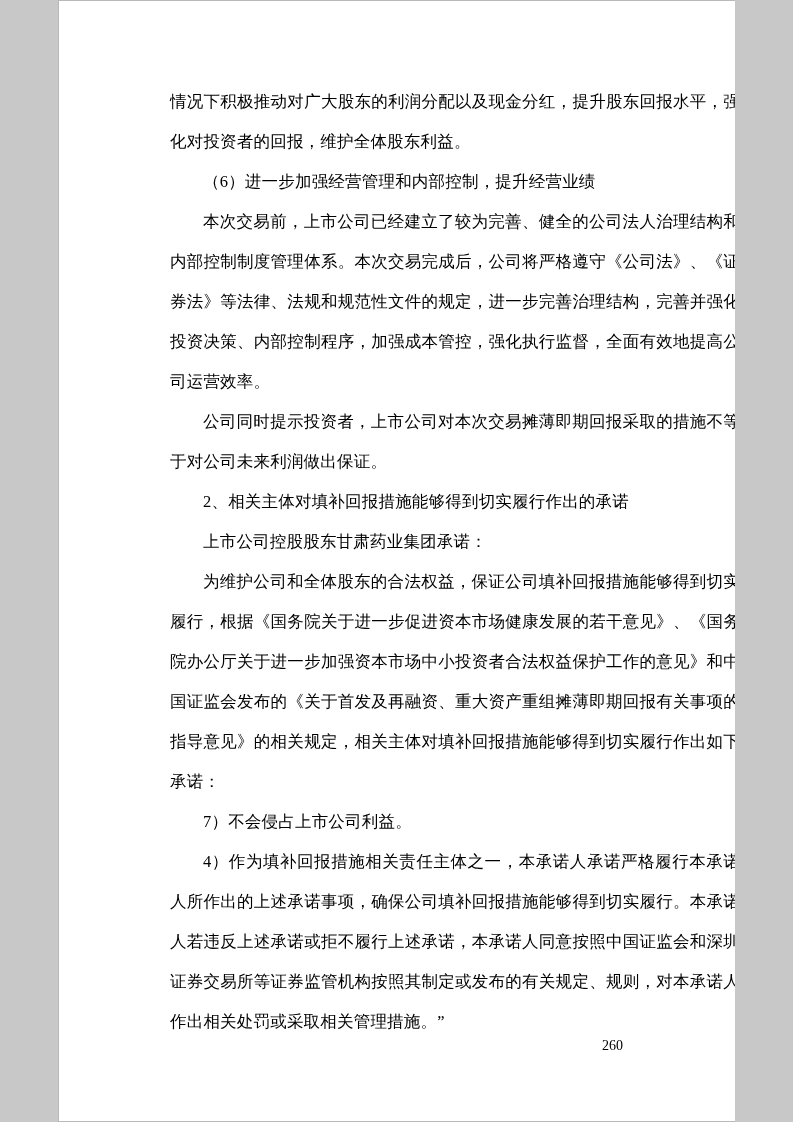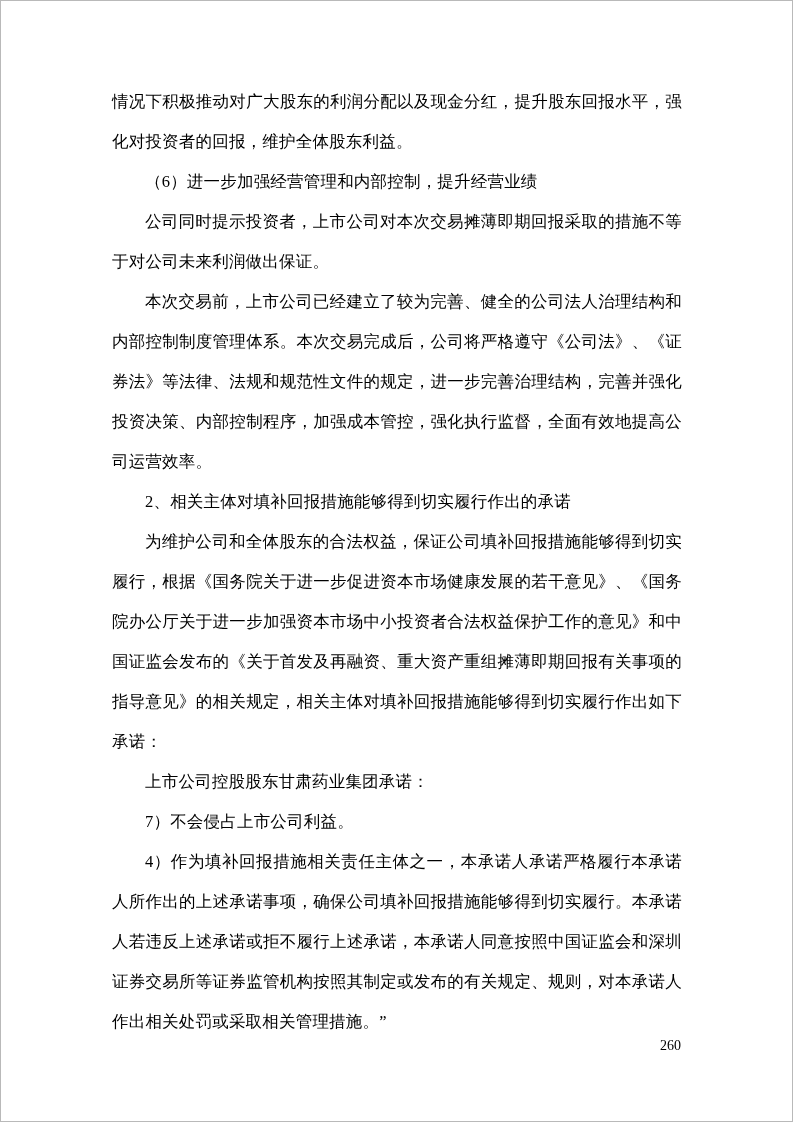--- a/index.html
+++ b/index.html
@@ -5,21 +5,21 @@
   html, body {
     margin: 0;
     padding: 0;
     background: #c8c8c8;
   }
   body {
     font-family: "Liberation Serif", "DejaVu Serif", serif;
   }
   .page {
     position: relative;
-    width: 793px;
+    width: 677px;
     height: 1122px;
     background: #ffffff;
     margin: 0 auto;
     box-sizing: border-box;
     overflow: hidden;
   }
   .page-border {
     position: absolute;
     left: 0;
     top: 0;
@@ -59,23 +59,23 @@
 </style>
 </head>
 <body>
 
 <div class="page">
   <div class="page-border"></div>
 
   <div class="content">
     <p class="para">情况下积极推动对广大股东的利润分配以及现金分红，提升股东回报水平，强化对投资者的回报，维护全体股东利益。</p>
     <p class="para indent">（6）进一步加强经营管理和内部控制，提升经营业绩</p>
+    <p class="para indent">本次交易前，上市公司已经建立了较为完善、健全的公司法人治理结构和内部控制制度管理体系。本次交易完成后，公司将严格遵守《公司法》、《证券法》等法律、法规和规范性文件的规定，进一步完善治理结构，完善并强化投资决策、内部控制程序，加强成本管控，强化执行监督，全面有效地提高公司运营效率。</p>
     <p class="para indent">公司同时提示投资者，上市公司对本次交易摊薄即期回报采取的措施不等于对公司未来利润做出保证。</p>
-    <p class="para indent">本次交易前，上市公司已经建立了较为完善、健全的公司法人治理结构和内部控制制度管理体系。本次交易完成后，公司将严格遵守《公司法》、《证券法》等法律、法规和规范性文件的规定，进一步完善治理结构，完善并强化投资决策、内部控制程序，加强成本管控，强化执行监督，全面有效地提高公司运营效率。</p>
     <p class="para indent">2、相关主体对填补回报措施能够得到切实履行作出的承诺</p>
+    <p class="para indent">上市公司控股股东甘肃药业集团承诺：</p>
     <p class="para indent">为维护公司和全体股东的合法权益，保证公司填补回报措施能够得到切实履行，根据《国务院关于进一步促进资本市场健康发展的若干意见》、《国务院办公厅关于进一步加强资本市场中小投资者合法权益保护工作的意见》和中国证监会发布的《关于首发及再融资、重大资产重组摊薄即期回报有关事项的指导意见》的相关规定，相关主体对填补回报措施能够得到切实履行作出如下承诺：</p>
-    <p class="para indent">上市公司控股股东甘肃药业集团承诺：</p>
     <p class="para indent">7）不会侵占上市公司利益。</p>
     <p class="para indent">4）作为填补回报措施相关责任主体之一，本承诺人承诺严格履行本承诺人所作出的上述承诺事项，确保公司填补回报措施能够得到切实履行。本承诺人若违反上述承诺或拒不履行上述承诺，本承诺人同意按照中国证监会和深圳证券交易所等证券监管机构按照其制定或发布的有关规定、规则，对本承诺人作出相关处罚或采取相关管理措施。”</p>
   </div>
 
   <div class="page-number">260</div>
 </div>
 
 </body></html>

